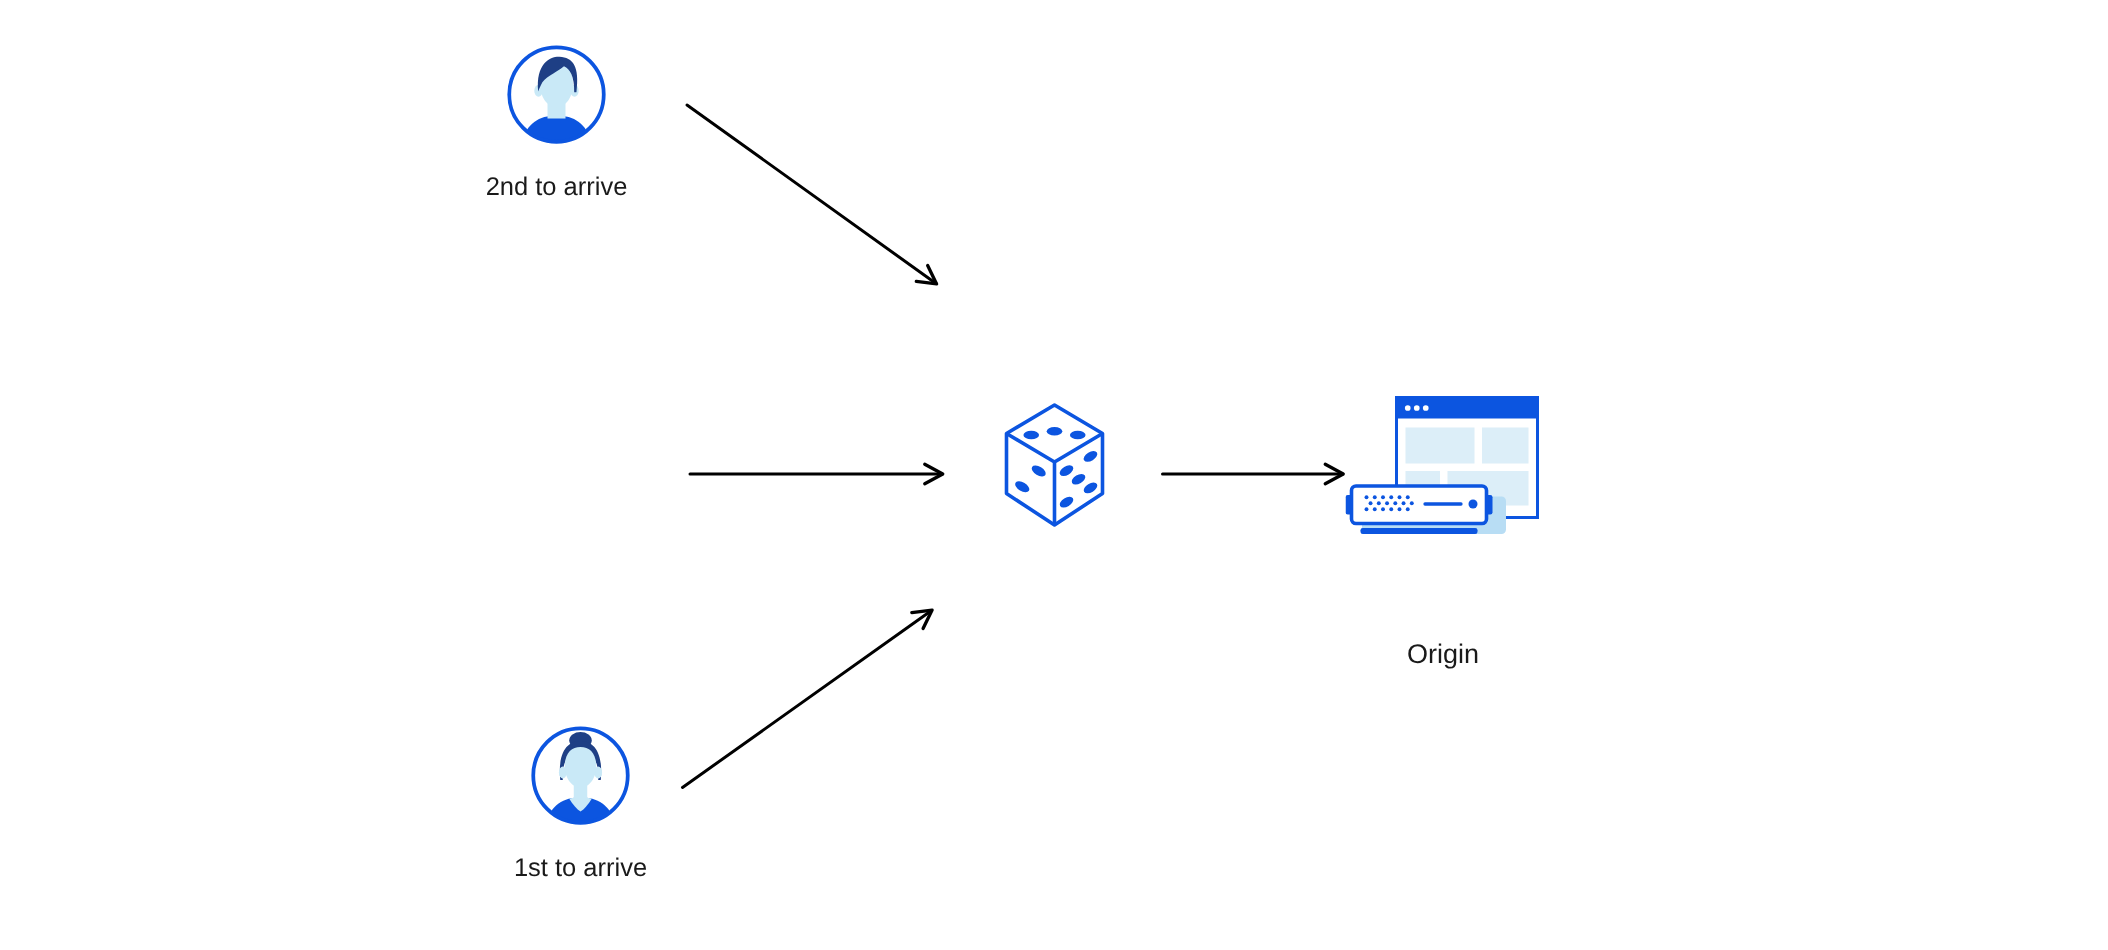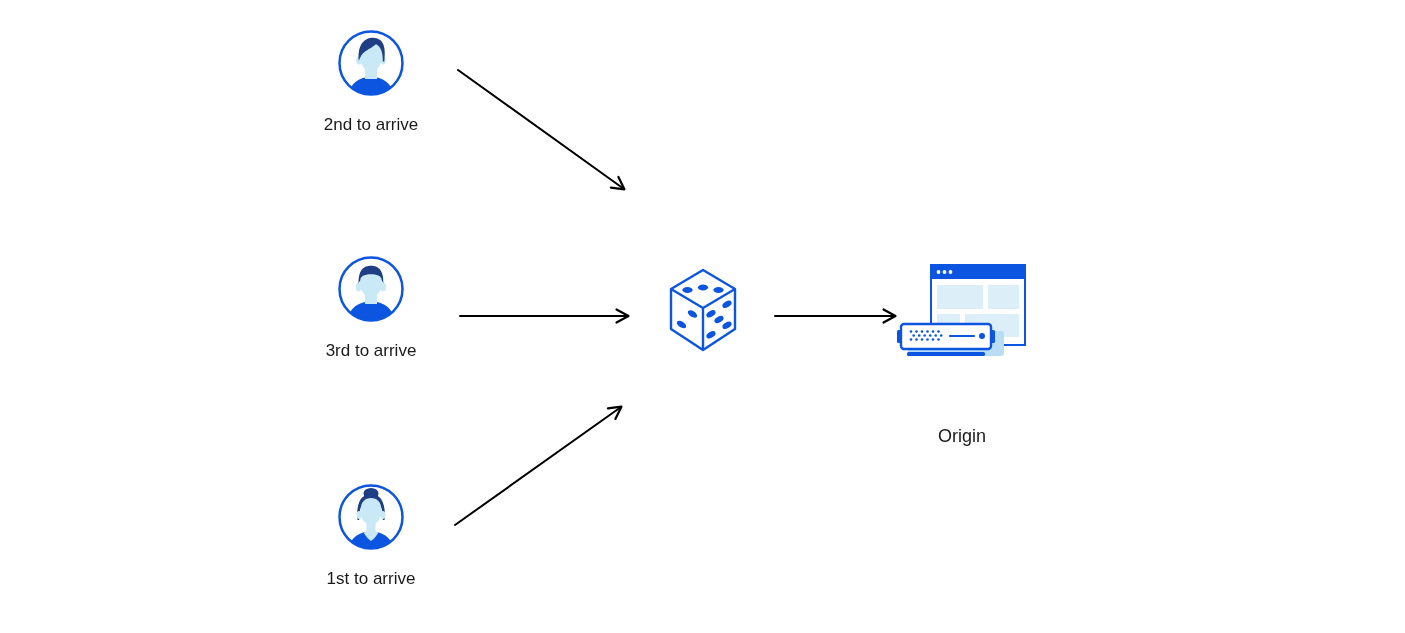--- a/index.html
+++ b/index.html
@@ -58,42 +58,22 @@
         <ellipse class="fface" cx="21" cy="30.5" rx="2.8" ry="4"></ellipse>
         <ellipse class="fface" cx="45" cy="30.5" rx="2.8" ry="4"></ellipse>
         <path class="fface" d="M22 26 C22 16 26 12 33 12 C40 12 44 16 44 26 C44 34 39.5 41.5 33 41.5 C26.5 41.5 22 34 22 26 Z"></path>
         <path class="fnavy" d="M20.8 31 C19 12 29 7.5 35 7.8 C44 8.3 48.5 14 46.3 31.5 L44.8 31.5 C45 21 42 16 38 14.2 C31.5 19.5 25 21 22.5 27 C21.7 28.8 21.2 29.8 20.8 31 Z"></path>
       </g>
       <circle class="sb nofill" cx="33" cy="33" r="31.5" stroke-width="2.5"></circle>
     </svg>
     <div class="label actor-label" style="left:-67px;top:84px;">2nd to arrive</div>
   </div>
 
-  <div class="node" style="left:338px;top:256px;">
-    <svg width="66" height="66" viewBox="0 0 66 66">
-      <defs>
-          <clipPath id="clipB">
-            <circle cx="33" cy="33" r="31.5"></circle>
-          </clipPath>
-        </defs>
-      <circle class="fwhite" cx="33" cy="33" r="31.5"></circle>
-      <g clip-path="url(#clipB)">
-        <path class="fb" d="M9 66 C11 52 20 45.5 33 45.5 C46 45.5 55 52 57 66 Z"></path>
-        <rect class="fface" x="27" y="35" width="12" height="13"></rect>
-        <ellipse class="fface" cx="20.6" cy="31" rx="2.8" ry="4.2"></ellipse>
-        <ellipse class="fface" cx="45.4" cy="31" rx="2.8" ry="4.2"></ellipse>
-        <path class="fface" d="M22 27 C22 17 26.5 13 33 13 C39.5 13 44 17 44 27 C44 34.5 39.5 41 33 41 C26.5 41 22 34.5 22 27 Z"></path>
-        <path class="fnavy" d="M20.6 27.5 C20.4 13.5 26 9.8 33 9.8 C40 9.8 45.6 13.5 45.4 27.5 L43.6 24 C43.8 20.6 40 18.2 33 18.2 C26 18.2 22.2 20.6 22.4 24 Z"></path>
-      </g>
-      <circle class="sb nofill" cx="33" cy="33" r="31.5" stroke-width="2.5"></circle>
-    </svg>
-    <div class="label actor-label" style="left:-67px;top:84px;">3rd to arrive</div>
-  </div>
 
-  <div class="node" style="left:338px;top:484px;">
+  <div class="node" style="left:354px;top:484px;">
     <svg width="66" height="66" viewBox="0 0 66 66">
       <defs>
           <clipPath id="clipC">
             <circle cx="33" cy="33" r="31.5"></circle>
           </clipPath>
         </defs>
       <circle class="fwhite" cx="33" cy="33" r="31.5"></circle>
       <g clip-path="url(#clipC)">
         <path class="fb" d="M10 66 C12 53.5 21.5 47.5 33 47.5 C44.5 47.5 54 53.5 56 66 Z"></path>
         <path class="fface" d="M25.5 48.5 C28 52.5 30.5 55.5 33 57 C35.5 55.5 38 52.5 40.5 48.5 C38 47.8 35.5 47.5 33 47.5 C30.5 47.5 28 47.8 25.5 48.5 Z"></path>

